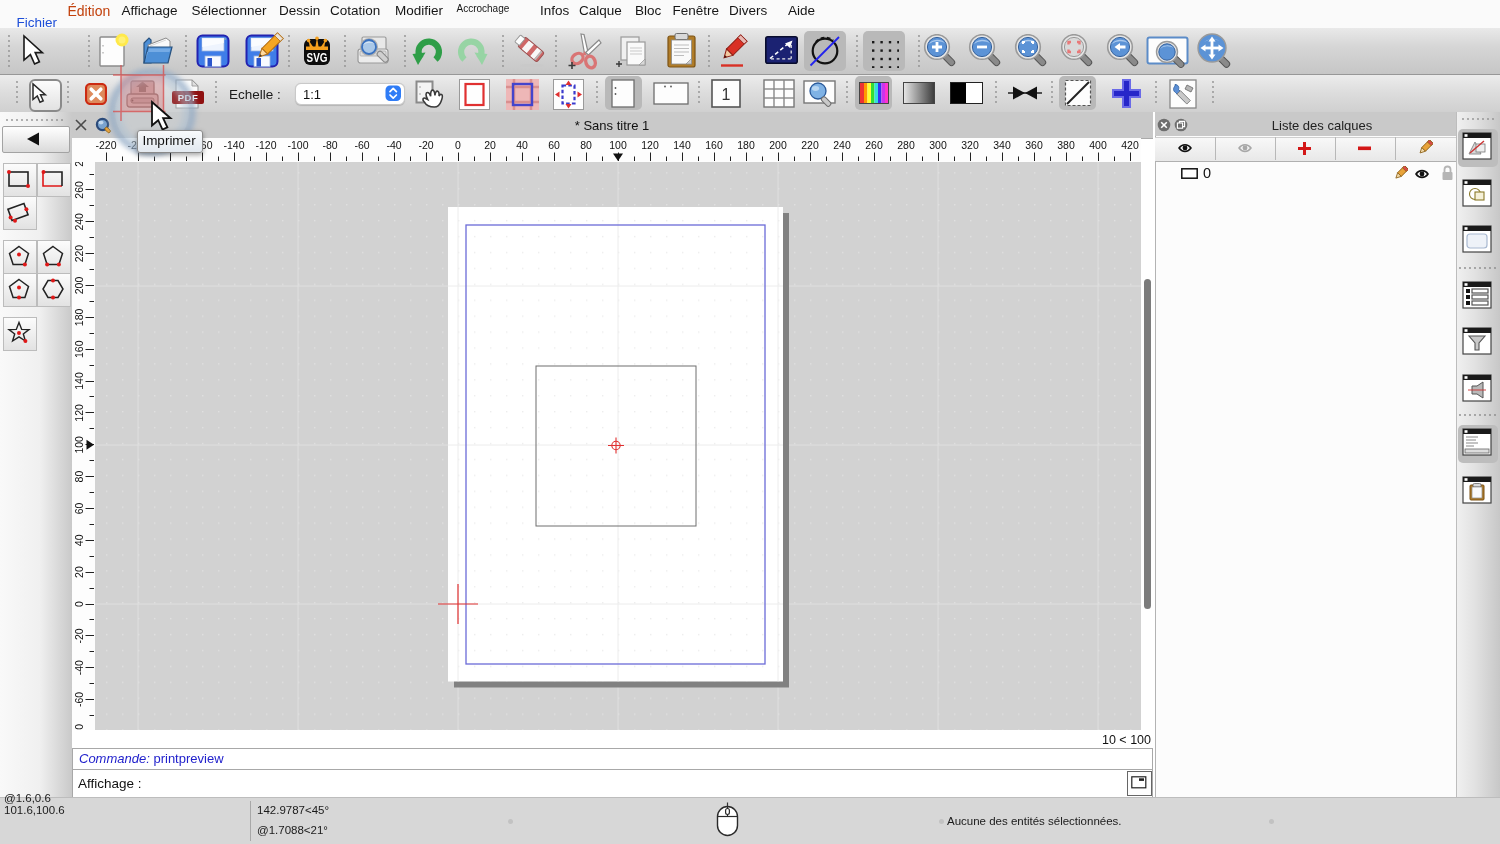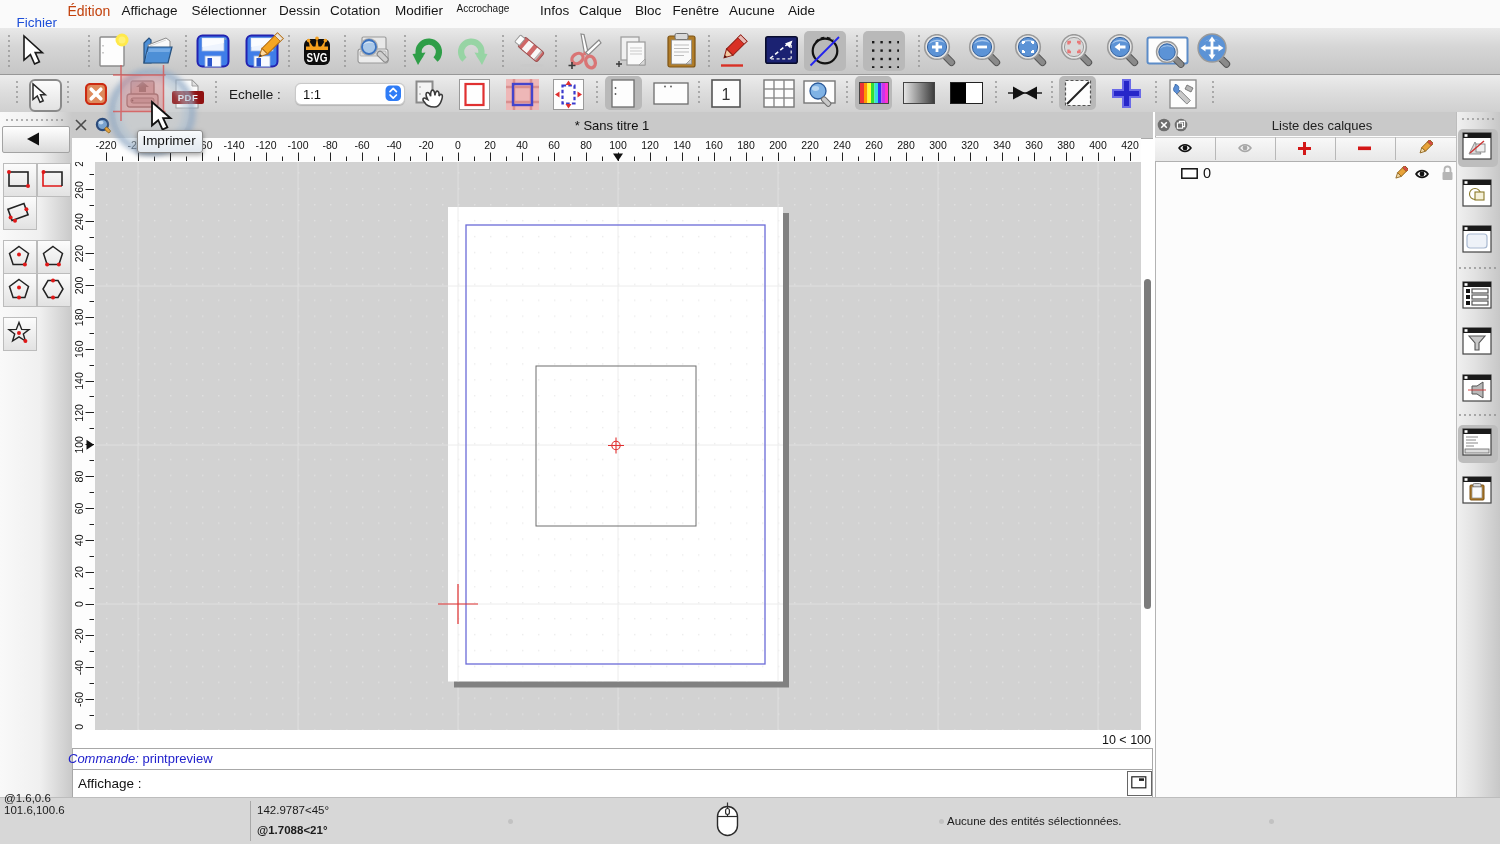--- a/index.html
+++ b/index.html
@@ -11,21 +11,21 @@
 <div style="position:absolute;left:121.5px;top:3px;white-space:nowrap;font-size:13.5px;color:#151515;">Affichage</div>
 <div style="position:absolute;left:191.5px;top:3px;white-space:nowrap;font-size:13.5px;color:#151515;text-align:center;">Sélectionner</div>
 <div style="position:absolute;left:279px;top:3px;white-space:nowrap;font-size:13.5px;color:#151515;">Dessin</div>
 <div style="position:absolute;left:330px;top:3px;white-space:nowrap;font-size:13.5px;color:#151515;">Cotation</div>
 <div style="position:absolute;left:395px;top:3px;white-space:nowrap;font-size:13.5px;color:#151515;">Modifier</div>
 <div style="position:absolute;left:456.5px;top:3px;white-space:nowrap;font-size:10px;color:#151515;">Accrochage</div>
 <div style="position:absolute;left:540px;top:3px;white-space:nowrap;font-size:13.5px;color:#151515;text-align:center;">Infos</div>
 <div style="position:absolute;left:579px;top:3px;white-space:nowrap;font-size:13.5px;color:#151515;">Calque</div>
 <div style="position:absolute;left:635px;top:3px;white-space:nowrap;font-size:13.5px;color:#151515;">Bloc</div>
 <div style="position:absolute;left:672.5px;top:3px;white-space:nowrap;font-size:13.5px;color:#151515;">Fenêtre</div>
-<div style="position:absolute;left:729px;top:3px;white-space:nowrap;font-size:13.5px;color:#151515;">Aucune</div>
+<div style="position:absolute;left:729px;top:3px;white-space:nowrap;font-size:13.5px;color:#151515;">Divers</div>
 <div style="position:absolute;left:788px;top:3px;white-space:nowrap;font-size:13.5px;color:#151515;">Aide</div>
 <div style="position:absolute;left:0px;top:28px;width:1500px;height:46px;background:linear-gradient(#e9e9e9,#d6d6d6 40%,#c6c6c6);border-bottom:1px solid #979797;"></div>
 <div style="position:absolute;left:0px;top:75px;width:1500px;height:37px;background:linear-gradient(#ececec,#dcdcdc 50%,#d0d0d0);border-bottom:1px solid #a2a2a2;"></div>
 <svg style="position:absolute;left:8px;top:35px" width="3" height="35" viewBox="0 0 3 35">
     <circle cx="1" cy="1" r="0.9" fill="#8f8f8f"></circle>
     <circle cx="1" cy="6" r="0.9" fill="#8f8f8f"></circle>
     <circle cx="1" cy="11" r="0.9" fill="#8f8f8f"></circle>
     <circle cx="1" cy="16" r="0.9" fill="#8f8f8f"></circle>
     <circle cx="1" cy="21" r="0.9" fill="#8f8f8f"></circle>
     <circle cx="1" cy="26" r="0.9" fill="#8f8f8f"></circle>
@@ -840,34 +840,34 @@
     <rect x="371" y="63" width="299" height="439" fill="none" stroke="#6b6bd8" stroke-width="1.3"></rect>
     <rect x="441" y="204" width="160" height="160" fill="none" stroke="#6e6e6e" stroke-width="1"></rect>
     <circle cx="521" cy="283.5" r="4.2" fill="none" stroke="#e03030" stroke-width="1.1"></circle>
     <path d="M513,283.5 L529,283.5 M521,275.5 L521,291.5" stroke="#e03030" stroke-width="1.1" fill="none"></path>
     <path d="M343,442 L383,442 M363,422 L363,462" stroke="#e03030" stroke-width="1.2" fill="none"></path>
   </svg>
 <div style="position:absolute;left:1143.5px;top:279px;width:7.5px;height:330px;background:#7c7c7c;border-radius:4px;"></div>
 <div style="position:absolute;left:72px;top:730px;width:1081px;height:18px;background:#fff;"></div>
 <div style="position:absolute;left:1151px;top:733px;white-space:nowrap;font-size:12.5px;color:#111;transform:translateX(-100%);">10 &lt; 100</div>
 <div style="position:absolute;left:72px;top:748px;width:1079px;height:22px;background:#fff;border:1px solid #a8a8a8;border-bottom:none;"></div>
-<div style="position:absolute;left:68px;top:751px;white-space:nowrap;font-size:13px;"><span style="font-style:italic;color:#2222cc">Commande:</span> <span style="color:#2222cc">printpreview</span></div>
+<div style="position:absolute;left:79px;top:751px;white-space:nowrap;font-size:13px;"><span style="font-style:italic;color:#2222cc">Commande:</span> <span style="color:#2222cc">printpreview</span></div>
 <div style="position:absolute;left:72px;top:769px;width:1079px;height:27px;background:#fff;border:1px solid #a8a8a8;"></div>
 <div style="position:absolute;left:78px;top:776px;white-space:nowrap;font-size:13.5px;color:#111;">Affichage :</div>
 <div style="position:absolute;left:1127px;top:771px;width:23px;height:23px;background:#fdfdfd;border:1px solid #666;"></div>
 <svg style="position:absolute;left:1131px;top:776px" width="16" height="13" viewBox="0 0 16 13">
     <rect x="0.8" y="0.8" width="14" height="11" fill="#fff" stroke="#222" stroke-width="1.2"></rect>
     <rect x="8" y="2.3" width="5" height="2.6" fill="#222"></rect>
   </svg>
 <div style="position:absolute;left:0px;top:797px;width:1500px;height:47px;background:#d7d7d7;border-top:1px solid #bdbdbd;"></div>
 <div style="position:absolute;left:4px;top:804px;white-space:nowrap;font-size:11.5px;color:#1a1a1a;">101.6,100.6</div>
 <div style="position:absolute;left:4px;top:792px;white-space:nowrap;font-size:11.5px;color:#1a1a1a;">@1.6,0.6</div>
 <div style="position:absolute;left:250px;top:801px;width:1px;height:40px;background:#a8a8a8;"></div>
 <div style="position:absolute;left:257px;top:804px;white-space:nowrap;font-size:11.5px;color:#1a1a1a;">142.9787&lt;45°</div>
-<div style="position:absolute;left:257px;top:824px;white-space:nowrap;font-size:11.5px;color:#1a1a1a;font-weight:bold;">@1.7088&lt;21°</div>
+<div style="position:absolute;left:257px;top:824px;white-space:nowrap;font-size:11.5px;color:#1a1a1a;">@1.7088&lt;21°</div>
 <div style="position:absolute;left:508px;top:819px;width:5px;height:5px;background:#c2c2c2;border-radius:50%;"></div>
 <div style="position:absolute;left:939px;top:819px;width:5px;height:5px;background:#c2c2c2;border-radius:50%;"></div>
 <div style="position:absolute;left:1269px;top:819px;width:5px;height:5px;background:#c2c2c2;border-radius:50%;"></div>
 <div style="position:absolute;left:947px;top:815px;white-space:nowrap;font-size:11.5px;color:#1a1a1a;">Aucune des entités sélectionnées.</div>
 <svg style="position:absolute;left:716px;top:801px" width="24" height="40" viewBox="0 0 24 40">
     <line x1="11.5" y1="1.5" x2="11.5" y2="7" stroke="#333" stroke-width="1.2"></line>
     <rect x="1.5" y="5.5" width="20" height="29" rx="10" fill="#fff" stroke="#2a2a2a" stroke-width="1.4"></rect>
     <line x1="11.5" y1="5.5" x2="11.5" y2="15" stroke="#2a2a2a" stroke-width="1.2"></line>
     <line x1="2" y1="15.5" x2="21" y2="15.5" stroke="#2a2a2a" stroke-width="1.2"></line>
     <rect x="9.6" y="7.5" width="3.8" height="6" rx="1.9" fill="#fff" stroke="#2a2a2a" stroke-width="1.2"></rect>

